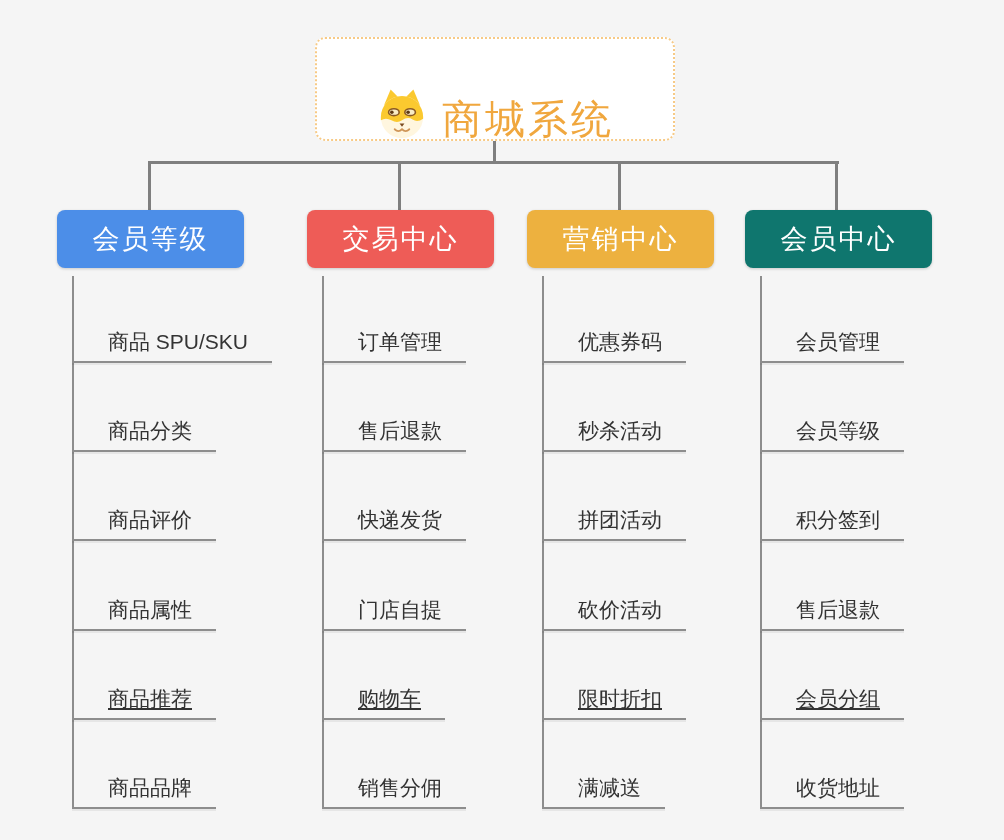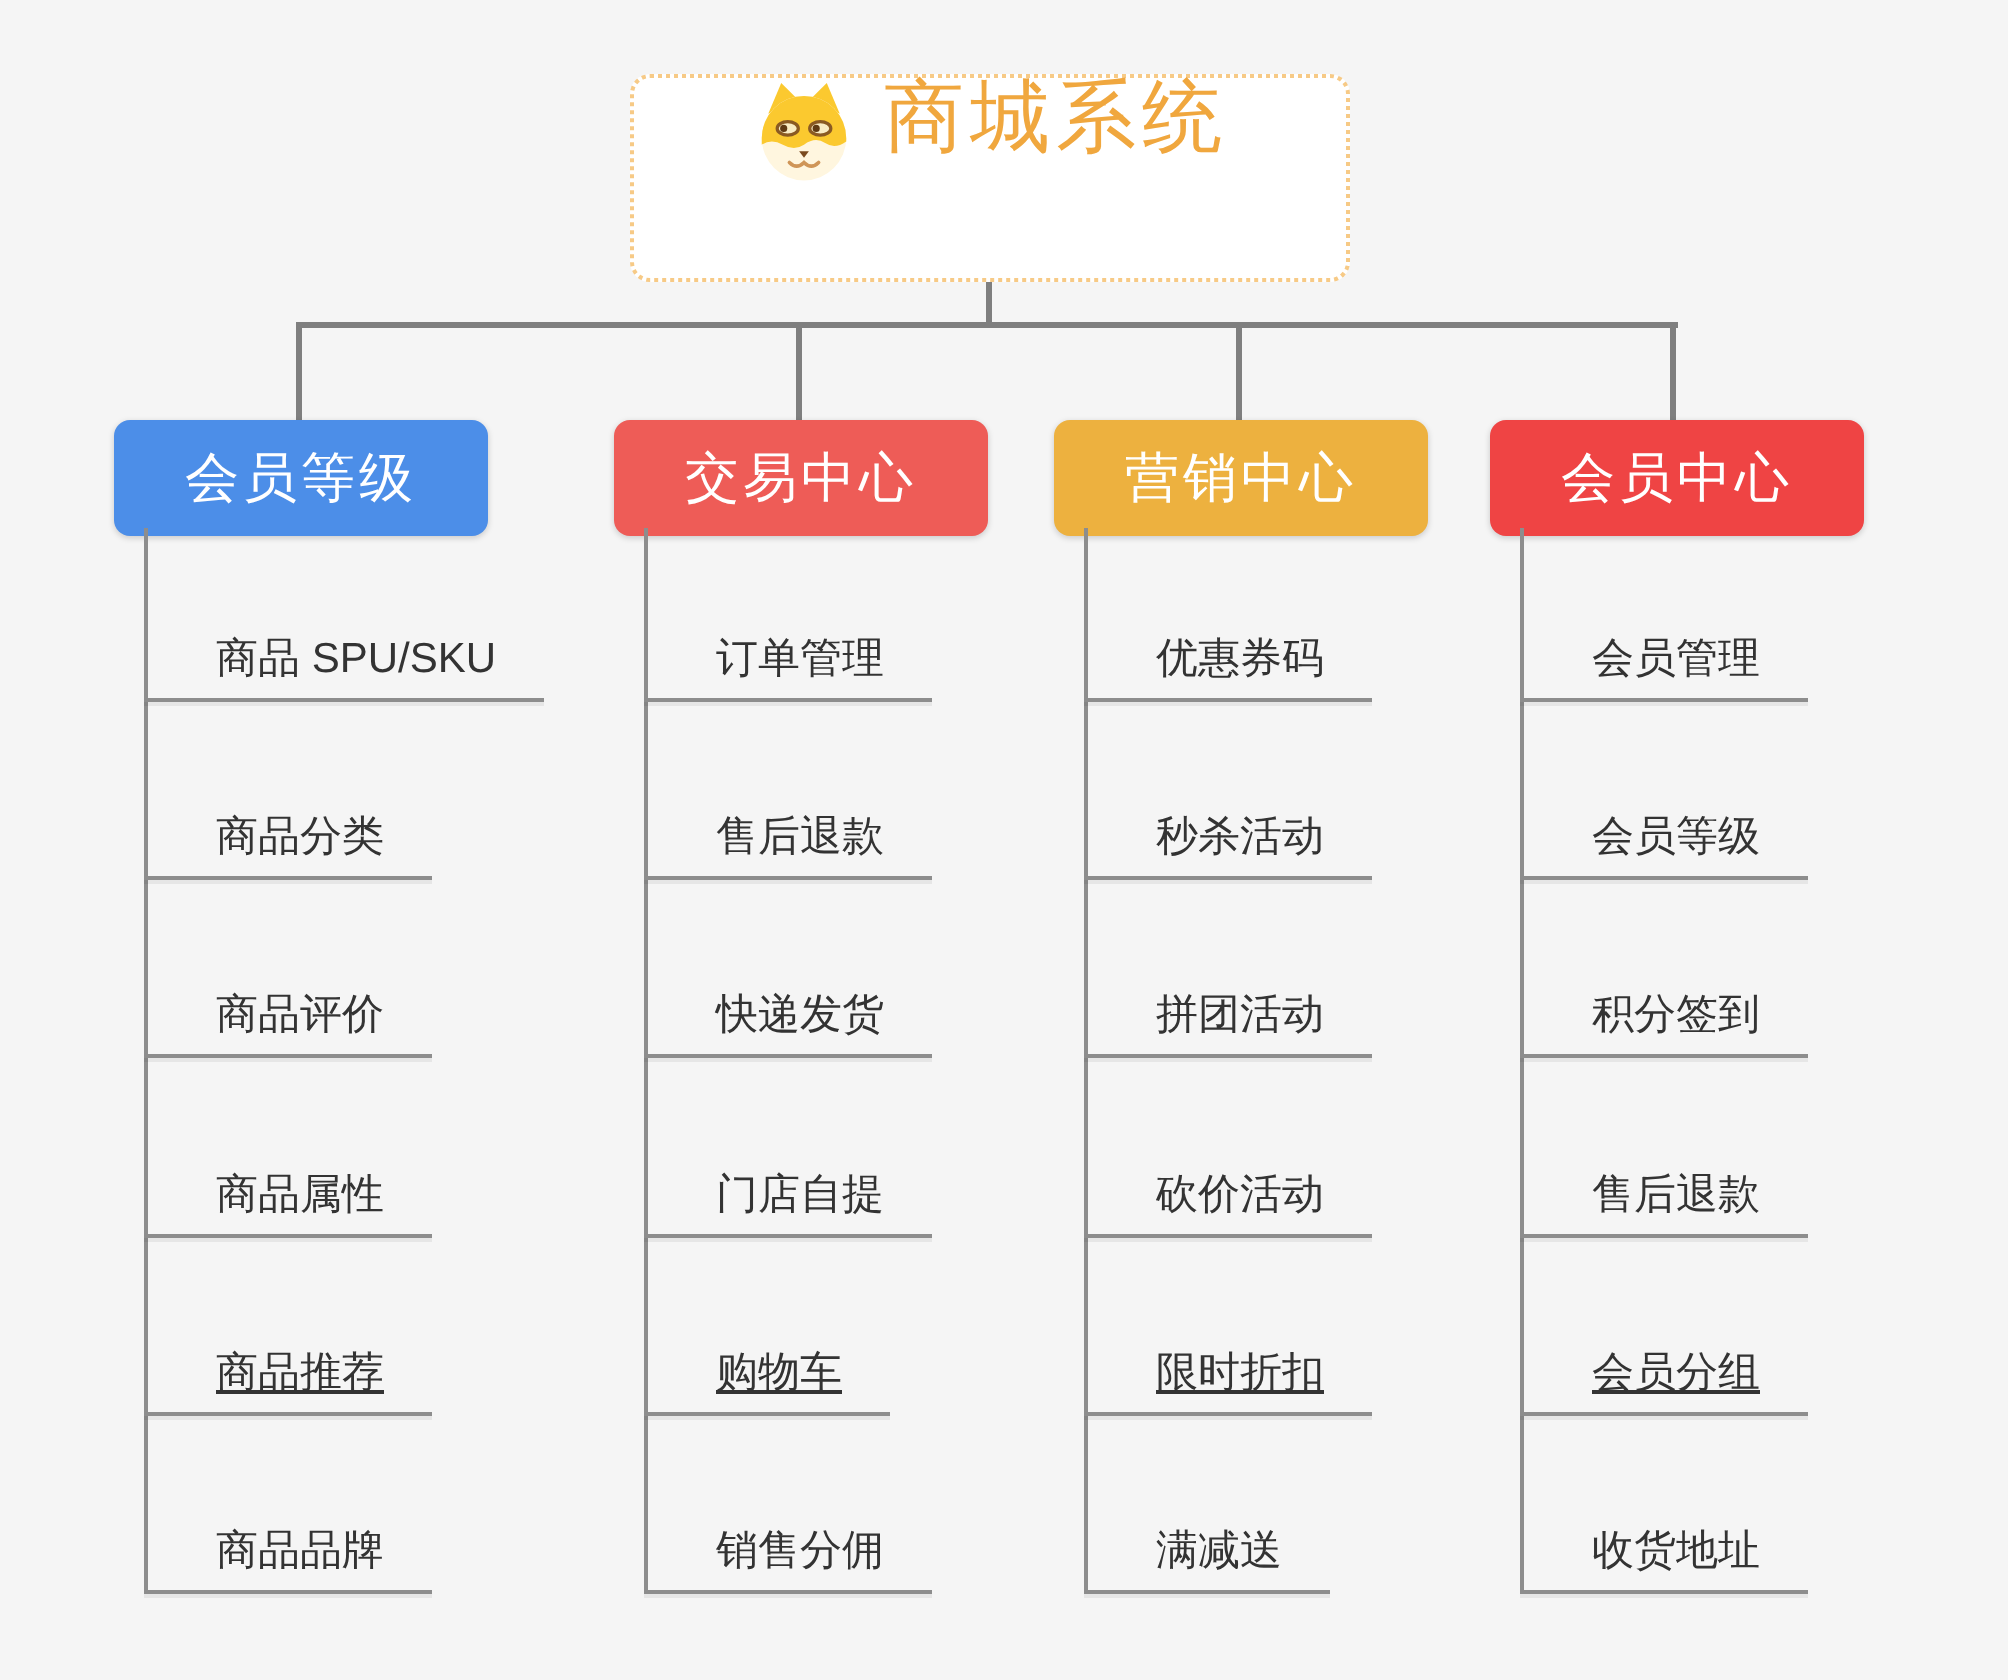--- a/index.html
+++ b/index.html
@@ -2,39 +2,39 @@
 <html><head>
 <meta charset="utf-8">
 <style>
   html,body{margin:0;padding:0;}
   .canvas{position:relative;width:1004px;height:840px;background:#f5f5f5;
     font-family:"Liberation Sans","DejaVu Sans",sans-serif;overflow:hidden;}
 
   
   .root-node{position:absolute;left:315px;top:37px;width:360px;height:104px;
     background:#ffffff;border:2px dotted #f7ca86;border-radius:10px;
-    display:flex;align-items:flex-start;justify-content:center;gap:14px;box-sizing:border-box;}
+    display:flex;align-items:flex-end;justify-content:center;gap:14px;box-sizing:border-box;}
   .root-title{font-size:40px;color:#f0a73e;letter-spacing:3px;line-height:1;}
   .dog-icon{width:52px;height:52px;flex:0 0 auto;}
 
   
   .connector{position:absolute;background:#7f7f7f;}
   .stem{left:493px;top:141px;width:3px;height:21px;}
   .bus{left:148px;top:161px;width:691px;height:3px;}
   .drop{top:163px;width:3px;height:47px;}
   .drop-0{left:148px;} .drop-1{left:398px;} .drop-2{left:618px;} .drop-3{left:835px;}
 
   
   .branch-node{position:absolute;top:210px;width:187px;height:58px;border-radius:8px;
     display:flex;align-items:center;justify-content:center;color:#ffffff;
     font-size:27px;letter-spacing:2px;box-shadow:0 1px 3px rgba(0,0,0,.18);cursor:pointer;}
   .branch-0{left:57px;} .branch-1{left:307px;} .branch-2{left:527px;} .branch-3{left:745px;}
 
   
-  .leaf-col{position:absolute;top:264px;width:245px;height:535px;padding-left:19px;}
+  .leaf-col{position:absolute;top:276px;width:245px;height:535px;padding-left:19px;}
   .col-0{left:72px;} .col-1{left:322px;} .col-2{left:542px;} .col-3{left:760px;}
   .vline{position:absolute;left:0;top:0;width:2px;height:533px;background:#8d8d8d;}
   .leaf{position:absolute;left:0;white-space:nowrap;font-size:21px;line-height:24px;
     color:#333333;padding:0 24px 7px 36px;border-bottom:2px solid #8d8d8d;
     box-shadow:0 2px 0 rgba(0,0,0,0.06);cursor:pointer;}
   .r0{top:54px;} .r1{top:143px;} .r2{top:232px;} .r3{top:322px;} .r4{top:411px;text-decoration:underline;} .r5{top:500px;}
 </style>
 </head>
 <body>
 
@@ -59,21 +59,21 @@
   <div class="connector stem" style="background-color: rgb(127, 127, 127);"></div>
   <div class="connector bus" style="background-color: rgb(127, 127, 127);"></div>
   <div class="connector drop drop-0" style="background-color: rgb(127, 127, 127);"></div>
   <div class="connector drop drop-1" style="background-color: rgb(127, 127, 127);"></div>
   <div class="connector drop drop-2" style="background-color: rgb(127, 127, 127);"></div>
   <div class="connector drop drop-3" style="background-color: rgb(127, 127, 127);"></div>
 
   <div class="branch-node branch-0" style="background-color: rgb(76, 142, 232);">会员等级</div>
   <div class="branch-node branch-1" style="background-color: rgb(238, 92, 87);">交易中心</div>
   <div class="branch-node branch-2" style="background-color: rgb(237, 177, 63);">营销中心</div>
-  <div class="branch-node branch-3" style="background-color: #ef4444;">会员中心</div>
+  <div class="branch-node branch-3" style="background-color: #0f766e;">会员中心</div>
 
   <div class="leaf-col col-0">
     <div class="vline"></div>
     <div class="leaf r0">商品 SPU/SKU</div>
     <div class="leaf r1">商品分类</div>
     <div class="leaf r2">商品评价</div>
     <div class="leaf r3">商品属性</div>
     <div class="leaf r4">商品推荐</div>
     <div class="leaf r5">商品品牌</div>
   </div>

